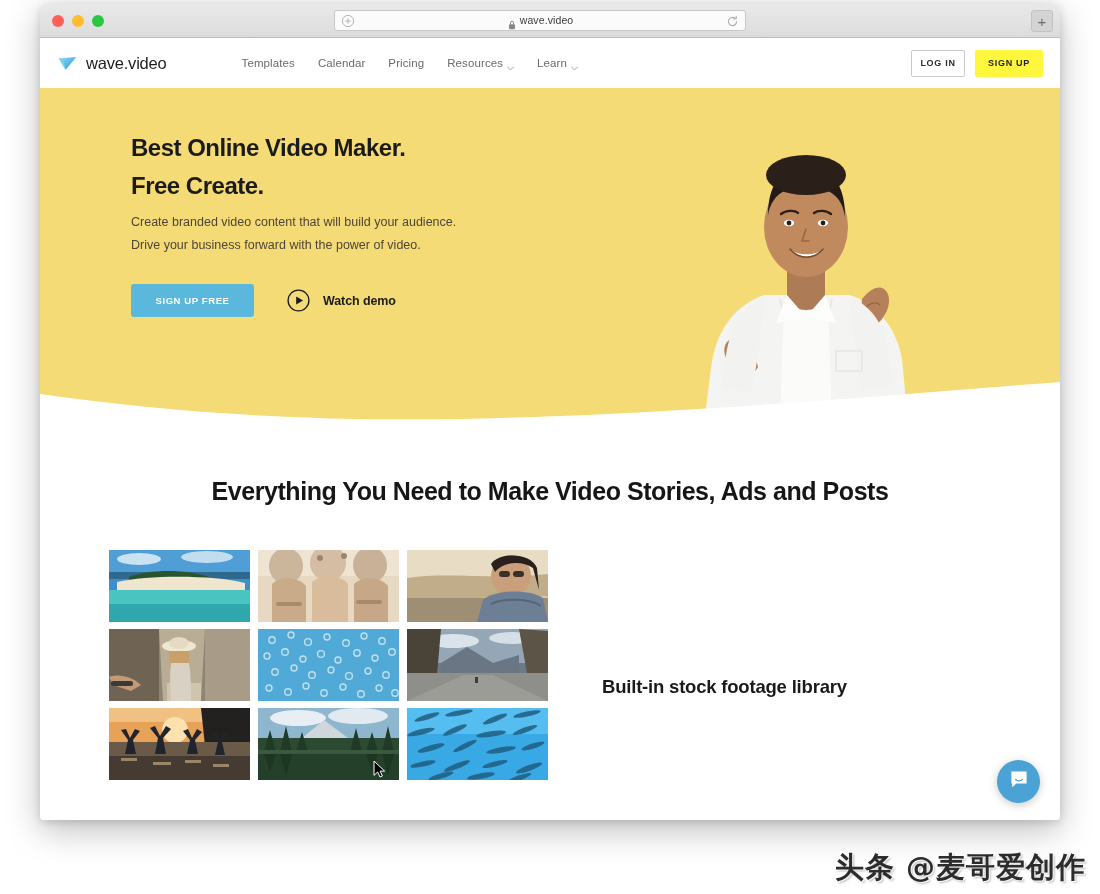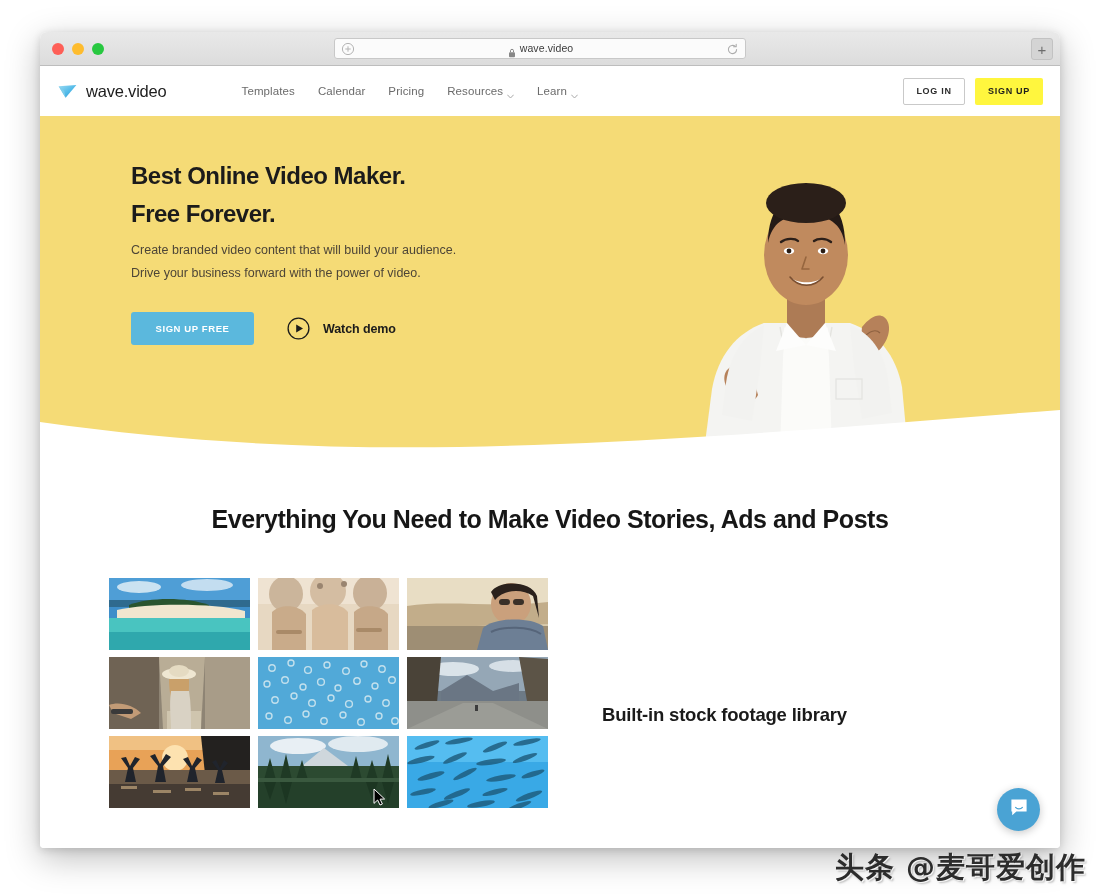--- a/index.html
+++ b/index.html
@@ -17,21 +17,21 @@
     position: relative;
     width: 1100px;
     height: 894px;
     background: #ffffff;
   }
 
   
   #browser-window {
     position: absolute;
     left: 40px;
-    top: 32px;
+    top: 4px;
     width: 1020px;
     height: 816px;
     border-radius: 7px 7px 4px 4px;
     background: #ffffff;
     box-shadow: 0 10px 34px rgba(0,0,0,0.26), 0 2px 8px rgba(0,0,0,0.14);
     overflow: hidden;
   }
 
   
   #titlebar {
@@ -153,21 +153,21 @@
     opacity: .65;
   }
 
   #nav-actions {
     margin-left: auto;
     display: flex;
     align-items: center;
     gap: 10px;
   }
   #btn-login {
-    width: 62px; height: 27px;
+    width: 54px; height: 27px;
     border: 1px solid #c9c9c9;
     border-radius: 2px;
     background: #fff;
     color: #2c2c2c;
     font-size: 9px;
     font-weight: 700;
     letter-spacing: .7px;
     display: flex; align-items: center; justify-content: center;
     cursor: pointer;
     font-family: "Liberation Sans", sans-serif;
@@ -508,21 +508,21 @@
             <path d="M131 172 L150 194 L120 200 Z" fill="#fdfdfc"></path>
             <path d="M169 172 L150 194 L180 200 Z" fill="#fdfdfc"></path>
 
             <rect x="180" y="228" width="26" height="20" fill="none" stroke="#e4e4e0" stroke-width="1.3"></rect>
           </svg>
         </div>
 
         <div id="hero-copy">
           <h1 id="hero-title">
             <span>Best Online Video Maker.</span><br>
-            <span>Free Forever.</span>
+            <span>Free Create.</span>
           </h1>
           <p id="hero-sub">
             <span>Create branded video content that will build your audience.</span><br>
             <span>Drive your business forward with the power of video.</span>
           </p>
           <div id="hero-cta-row">
             <button id="btn-signup-free">SIGN UP FREE</button>
             <div id="watch-demo">
               <span class="play-ring">
                 <svg viewBox="0 0 23 23">

